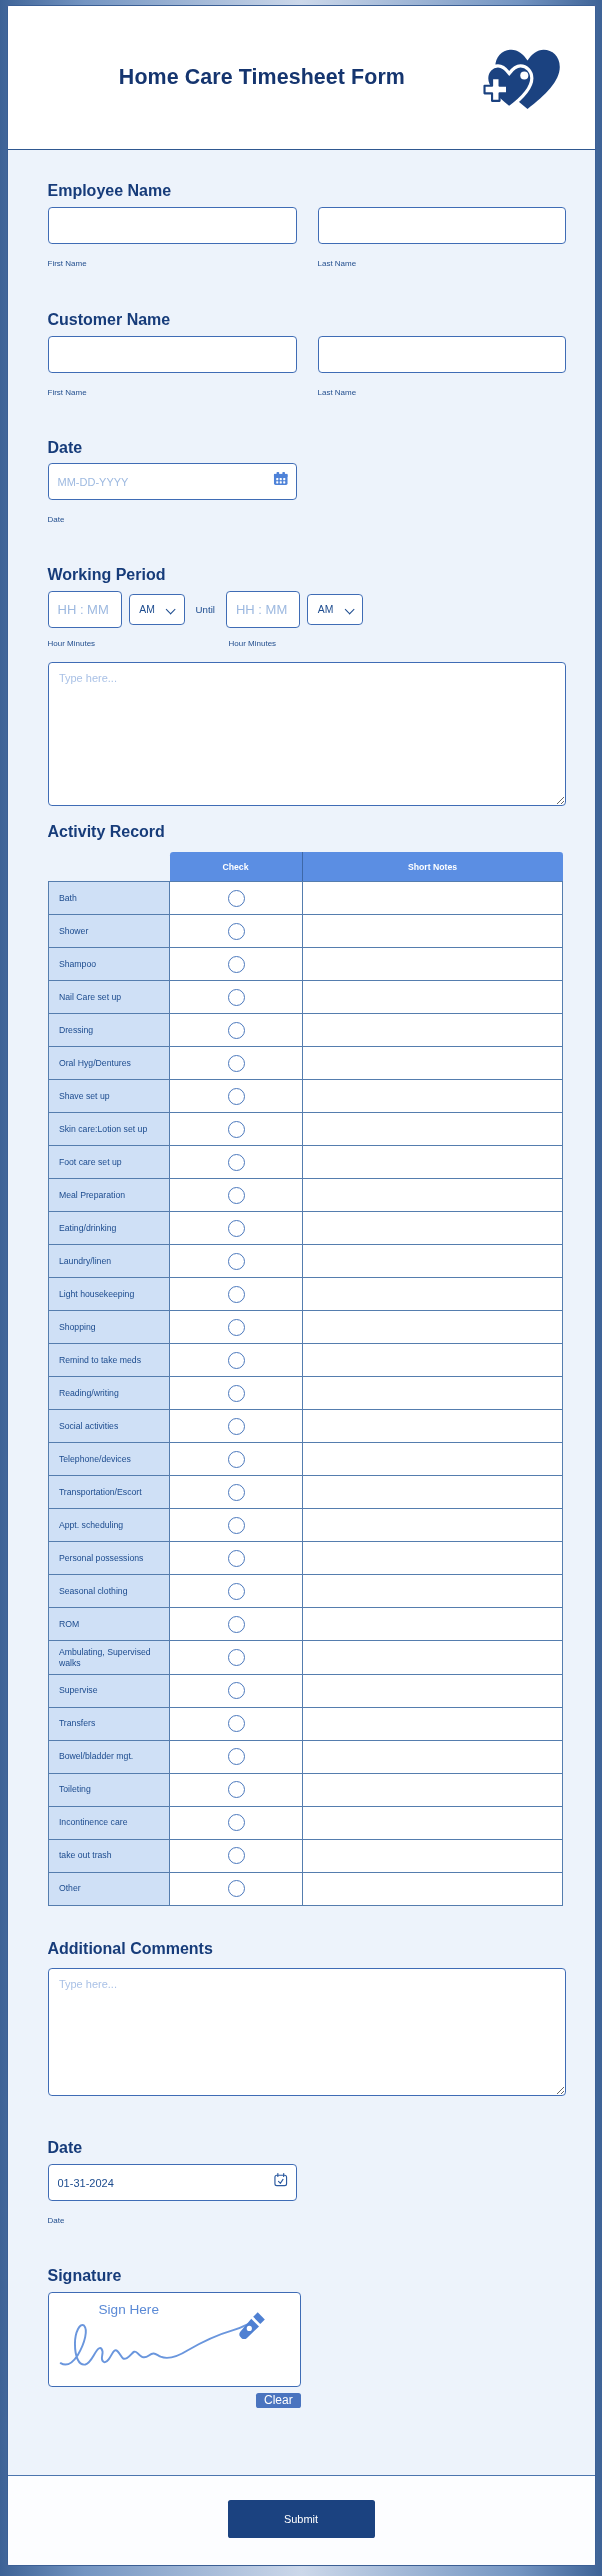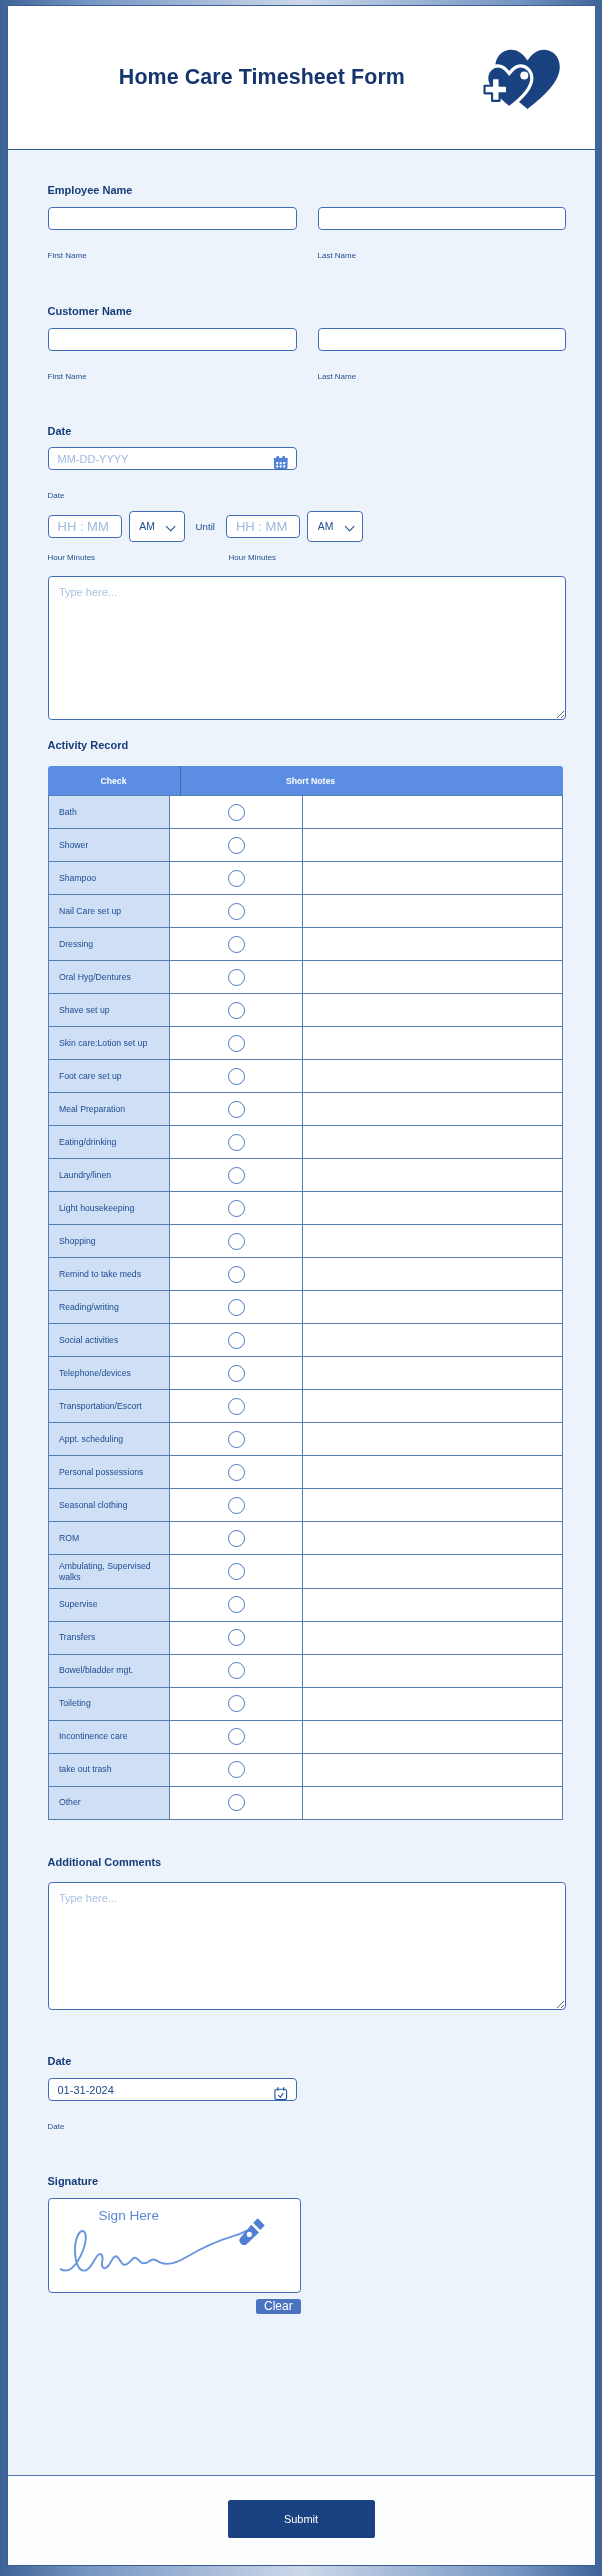--- a/index.html
+++ b/index.html
@@ -7,23 +7,23 @@
   body{background:linear-gradient(90deg,#3d6296 0%,#7495c2 14%,#ccd8ea 50%,#7495c2 86%,#3d6296 100%);}
   .card{position:absolute;left:6.5px;right:6.5px;top:5.2px;bottom:10.4px;background:#f9a8d4;
     border:0.6px solid #3b5f95;border-radius:1.9px;display:flex;flex-direction:column;overflow:hidden;}
   
   .header{height:143px;flex:0 0 auto;background:#ffffff;border-bottom:1.3px solid #2f5890;
     display:flex;align-items:center;padding:0 26px 0 39px;}
   .title{flex:1;text-align:center;font-size:21.4px;font-weight:700;color:#15356f;letter-spacing:0.1px;}
   .logo{width:86px;height:70px;flex:0 0 auto;margin-right:5.2px;}
   
   .main{flex:1 1 auto;background:#edf3fb;padding:0 32px 0 40px;}
-  .field-label{font-size:11px;font-weight:700;color:#173c7a;line-height:13px;}
-  .sublabel{font-size:8px;color:#25508f;line-height:9.7px;margin-top:21px;}
-  .txt-input{box-sizing:border-box;height:23px;background:#fff;border:0.6px solid #3f6cb5;
+  .field-label{font-size:16px;font-weight:700;color:#173c7a;line-height:13px;}
+  .sublabel{font-size:8px;color:#25508f;line-height:9.7px;margin-top:15px;}
+  .txt-input{box-sizing:border-box;height:37px;background:#fff;border:0.6px solid #3f6cb5;
     border-radius:3.9px;font-family:"Liberation Sans",sans-serif;font-size:11px;color:#1c4b8e;
     padding:4px 9px;outline:none;}
   .txt-input::placeholder{color:#9db9e0;opacity:1;}
   
   .mt-52{margin-top:34px;} .mt-68{margin-top:44px;} .mt-66{margin-top:43px;}
   .mt-75{margin-top:49px;} .mt-56{margin-top:36px;} .mt-67{margin-top:43px;}
   .gap15{margin-top:9.7px;} .gap16{margin-top:10.4px;} .gap20{margin-top:13px;}
   .name-row{display:flex;gap:21px;}
   .name-col{display:flex;flex-direction:column;}
   .w384{width:249px;} .w383{width:248px;}
@@ -43,21 +43,21 @@
   .hm-row{display:flex;margin-top:11px;}
   .hm-row span:first-child{width:181px;}
   
   .area{box-sizing:border-box;width:518px;height:144px;background:#fff;border:0.6px solid #3f6cb5;
     border-radius:3.9px;font-family:"Liberation Sans",sans-serif;font-size:11px;color:#1c4b8e;
     padding:9px 10.4px;resize:both;outline:none;}
   .area::placeholder{color:#a9c1e6;opacity:1;}
   .area.short{height:128px;}
   
   .atable{width:515px;margin-top:14.3px;font-size:8.7px;}
-  .ahead{display:flex;height:29px;background:#5b8ee3;
+  .ahead{display:flex;margin-left:122px;height:29px;background:#5b8ee3;
     border-radius:3.2px 3.2px 0 0;color:#fff;font-weight:600;}
   .ahead .hcell{display:flex;align-items:center;justify-content:center;box-sizing:border-box;}
   .ahead .hcell.c1{width:133px;border-right:0.6px solid #3e68a8;}
   .ahead .hcell.c2{width:260px;}
   .abody{border-left:0.6px solid #557dae;border-top:0.6px solid #557dae;width:515px;box-sizing:border-box;}
   .arow{display:flex;}
   .cell{box-sizing:border-box;border-right:0.6px solid #557dae;border-bottom:0.6px solid #557dae;
     min-height:33px;display:flex;align-items:center;}
   .label-cell{width:122px;background:#cfe0f6;color:#1c4b8e;padding:5.2px 10.4px;line-height:11px;}
   .check-cell{width:133px;background:#fff;justify-content:center;}
@@ -136,20 +136,21 @@
           <rect x="15.8" y="11" width="3.2" height="3.2" rx="0.6"></rect>
           <rect x="5" y="16" width="3.2" height="3.2" rx="0.6"></rect>
           <rect x="10.4" y="16" width="3.2" height="3.2" rx="0.6"></rect>
           <rect x="15.8" y="16" width="3.2" height="3.2" rx="0.6"></rect>
         </g>
       </svg>
     </div>
     <div class="sublabel">Date</div>
 
     
+    <div class="field-label mt-66">Working Period</div>
     <div class="time-row gap16">
       <input class="txt-input time-input" type="text" placeholder="HH : MM" style="">
       <div class="select-box">
         <span>AM</span>
         <span class="chev"></span>
       </div>
       <span class="until">Until</span>
       <input class="txt-input time-input" type="text" placeholder="HH : MM" style="">
       <div class="select-box">
         <span>AM</span>

